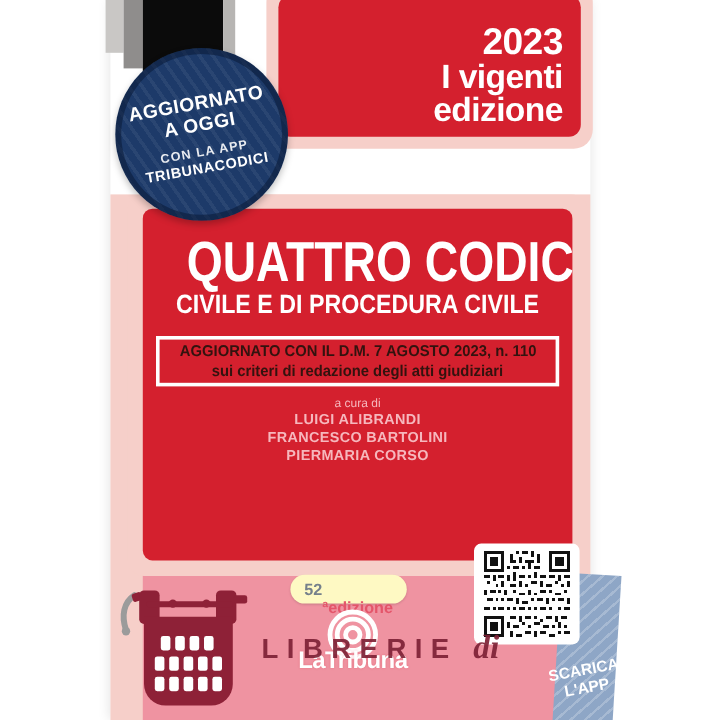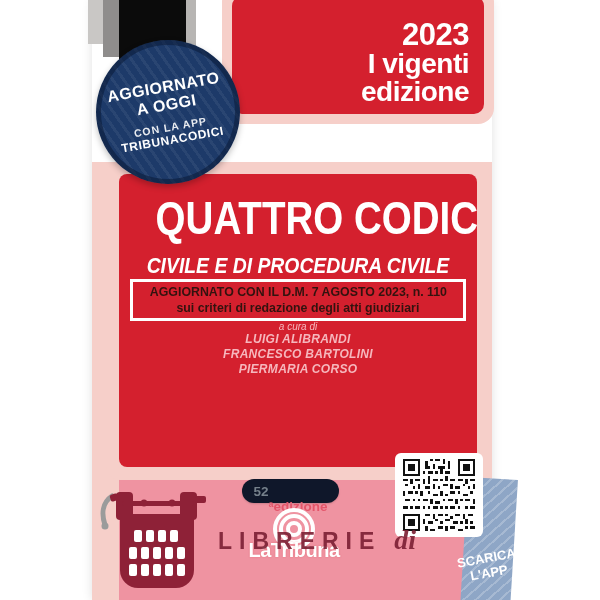--- a/index.html
+++ b/index.html
@@ -26,42 +26,42 @@
                  padding:0 15px 8px 0;box-sizing:border-box;color:#fff;font-weight:800;text-align:right;}
   .yr{font-size:31px;line-height:30px;letter-spacing:-.5px;}
   .cod{font-size:28px;line-height:28px;letter-spacing:-.5px;}
 
   
   .panel-main{left:106px;top:162px;width:384px;height:318px;background:#f6cfc9;border-radius:14px;}
   .panel-main-red{left:119px;top:174px;width:358px;height:293px;background:#d4202e;border-radius:8px;
                   text-align:center;color:#fff;overflow:hidden;}
   .title{margin-top:20px;font-size:47px;font-weight:900;line-height:1.0;white-space:nowrap;}
   .squish{display:inline-block;transform:scaleX(.82);transform-origin:center;}
-  .subtitle{margin-top:12px;font-size:22px;font-weight:800;line-height:26px;font-style:italic;}
+  .subtitle{margin-top:0;font-size:22px;font-weight:800;line-height:26px;}
   .subtitle .squish{transform:scaleX(.88);}
-  .decree{display:inline-block;border:3px solid #fff;padding:2px 9px;
+  .decree{display:inline-block;margin-top:13px;border:3px solid #fff;padding:2px 9px;
           color:#33130f;font-weight:800;font-size:13px;line-height:16px;}
   .decree .squish{transform:scaleX(.95);}
-  .curators{color:#f6b7bd;font-style:italic;}
+  .curators{margin-top:9px;color:#f6b7bd;}
   .curators .lbl{font-size:10px;font-weight:400;}
   .curators .nm{font-size:12px;font-weight:700;line-height:15px;letter-spacing:.3px;}
 
   
   .badge{left:96px;top:40px;width:144px;height:144px;border-radius:50%;
          background:#1d3a69;
          background-image:repeating-linear-gradient(55deg,rgba(255,255,255,.06) 0 3px,rgba(0,0,0,0) 3px 9px);
          box-shadow:inset 0 0 0 5px rgba(10,25,55,.55), 0 3px 6px rgba(0,0,0,.25);
          display:flex;align-items:center;justify-content:center;}
   .badge-text{transform:rotate(-10deg);text-align:center;color:#fff;}
   .badge-text .l1{font-size:16px;font-weight:800;letter-spacing:.5px;line-height:18px;}
   .badge-text .l3{margin-top:7px;font-size:10.5px;font-weight:600;opacity:.9;letter-spacing:1px;line-height:12px;}
   .badge-text .l4{font-size:12px;font-weight:800;letter-spacing:.6px;line-height:14px;}
 
   
-  .pill{left:242px;top:479px;width:97px;height:24px;background:#0f172a;border-radius:12px;
+  .pill{left:242px;top:479px;width:97px;height:24px;background:#fef9c3;border-radius:12px;
         display:flex;align-items:center;justify-content:center;font-size:13.5px;font-weight:800;
         box-shadow:0 1px 2px rgba(0,0,0,.15);}
   .pill .num{color:#75808b;}
   .pill .word{color:#e4556a;margin-top:31px;}
 
   
   .watermark{left:218px;top:524px;width:268px;display:flex;align-items:baseline;gap:13px;
              opacity:.92;z-index:40;white-space:nowrap;}
   .wm-lib{font-size:23px;font-weight:700;letter-spacing:7px;color:#7e2236;}
   .wm-di{font-family:"Liberation Serif",serif;font-style:italic;font-size:28px;font-weight:700;color:#7e2236;}

